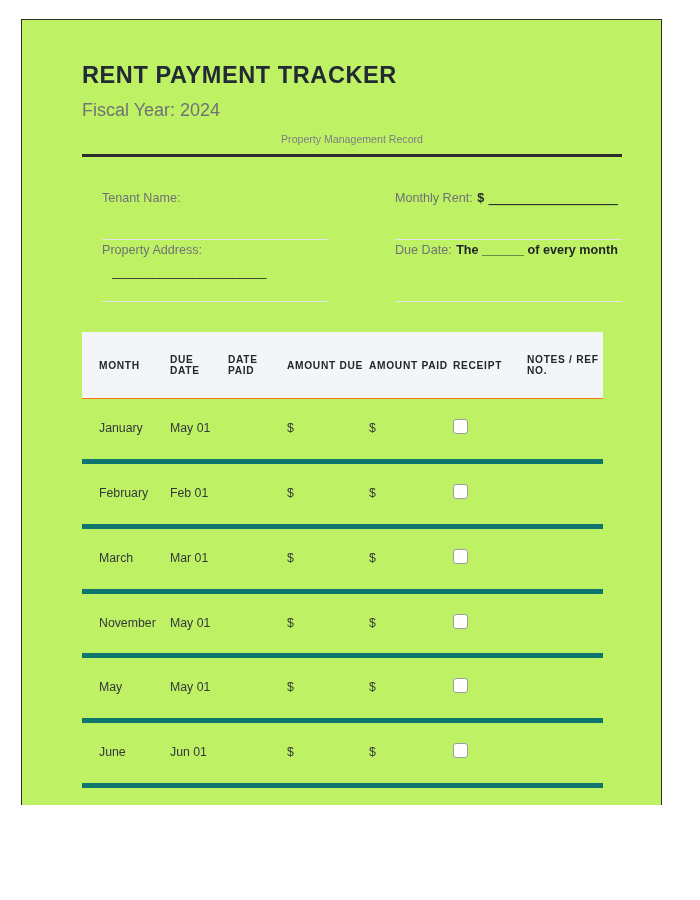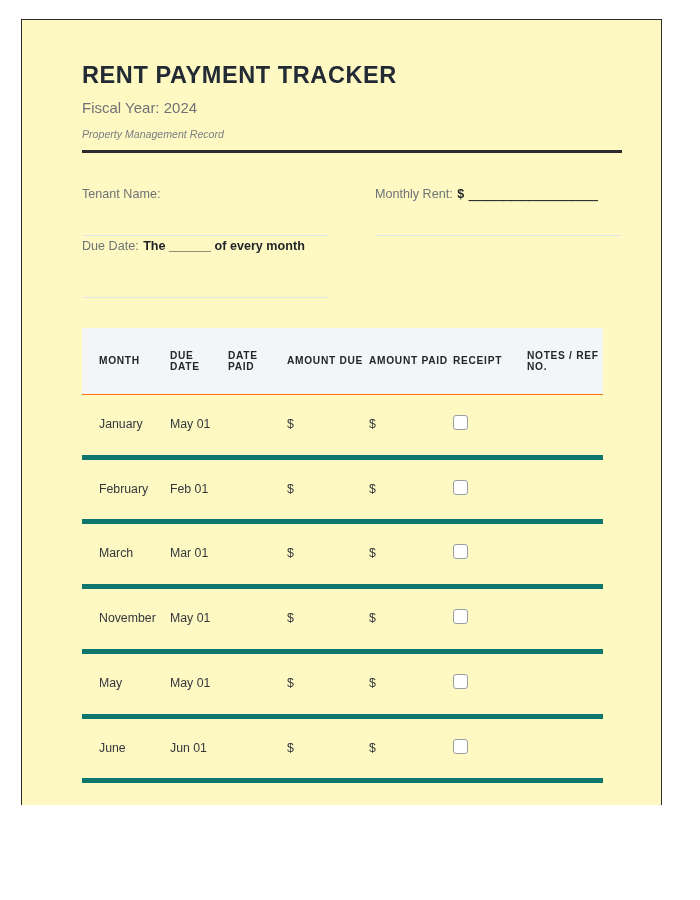--- a/index.html
+++ b/index.html
@@ -18,21 +18,21 @@
   .sheet-clip {
     position: absolute;
     left: 21px;
     top: 19px;
     width: 641px;
     height: 786px;
     overflow: hidden;
     border: 1px solid #2b2b2b;
     border-bottom: none;
     box-sizing: border-box;
-    background: #fef9c3;
+    background: #bef264;
   }
   .sheet-inner {
     position: absolute;
     left: 0;
     top: 0;
     width: 639px;
     padding: 0;
     box-sizing: border-box;
   }
 
@@ -43,51 +43,51 @@
   
   .doc-title {
     font-size: 23.5px;
     font-weight: bold;
     color: #222a33;
     letter-spacing: 0.6px;
     margin: 0 0 6px 0;
     line-height: 1.3;
   }
   .fiscal-year {
-    font-size: 15px;
+    font-size: 18px;
     color: #6f7276;
     margin: 0;
     line-height: 1.5;
   }
   .record-label {
     font-size: 10.6px;
     color: #7b7e83;
-    text-align: left;
+    text-align: center;
     margin: 8px 0 0 0;
     line-height: 1.4;
-    font-style: italic;
   }
   .title-rule {
     height: 3px;
     background: #2c2c2c;
     margin: 8px 0 0 0;
   }
 
   
   .info-grid {
     display: grid;
     grid-template-columns: 1fr 1fr;
     column-gap: 46px;
     margin-top: 31px;
   }
   .info-cell {
     border-bottom: 1px solid #e3e5e7;
     padding: 0 0 10px 0;
     min-height: 52px;
     box-sizing: border-box;
+    margin-left: 20px;
   }
   .info-cell.tall { min-height: 62px; }
   .info-label {
     font-size: 12.6px;
     color: #6f7276;
     line-height: 1.55;
   }
   .info-value {
     font-size: 12.6px;
     color: #1f2328;
@@ -176,20 +176,24 @@
         <div class="info-cell">
           <span class="info-label">Tenant Name:</span>
         </div>
 
         <div class="info-cell">
           <span class="info-label">Monthly Rent:</span>
           <span class="info-value">$</span>
           <span class="inline-blank">_______________</span>
         </div>
 
+        <div class="info-cell tall">
+          <span class="info-label">Property Address:</span>
+          <span class="blank-line">_______________________</span>
+        </div>
 
         <div class="info-cell tall">
           <span class="info-label">Due Date:</span>
           <span class="info-value">The ______ of every month</span>
         </div>
 
       </div>
 
       <div class="table-wrap">
         <table class="tracker">

